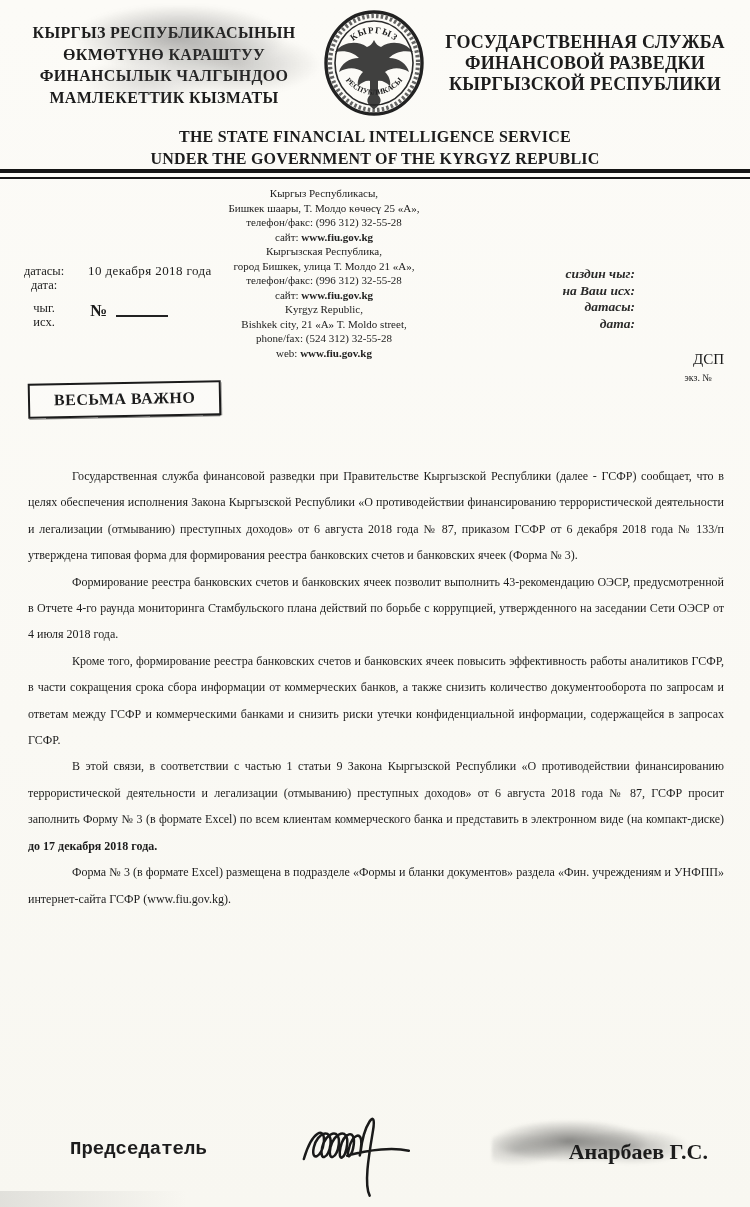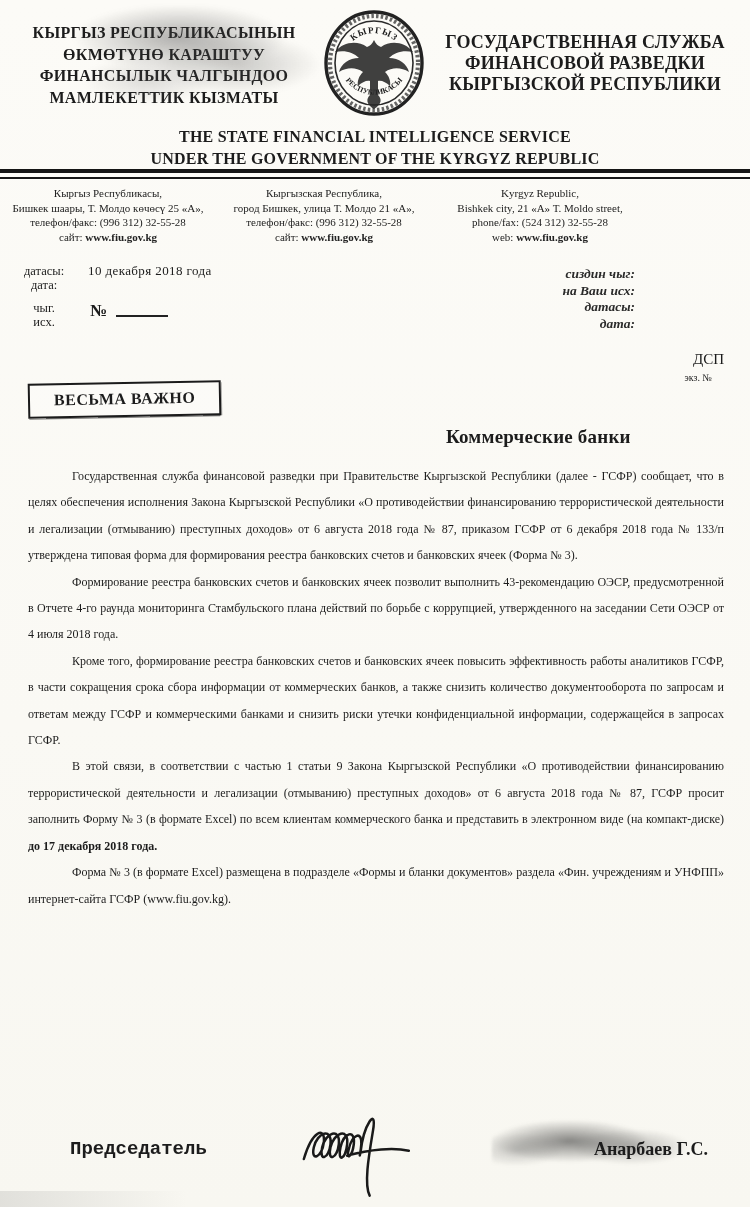--- a/index.html
+++ b/index.html
@@ -15,21 +15,21 @@
   .hdr-ky{position:absolute;left:16px;top:22px;width:296px;text-align:center;
     font-weight:bold;font-size:16px;line-height:21.5px;letter-spacing:.3px;}
   .hdr-ru{position:absolute;right:10px;top:32px;width:310px;text-align:center;
     font-weight:bold;font-size:18px;line-height:21px;letter-spacing:.2px;}
   .emblem{position:absolute;left:322px;top:8px;width:104px;height:110px;}
   .hdr-en{position:absolute;left:0;top:126px;width:100%;text-align:center;
     font-weight:bold;font-size:16px;line-height:22px;letter-spacing:.2px;}
   .rule{position:absolute;left:0;top:169px;width:750px;height:4px;
     border-top:4px solid #151515;border-bottom:2px solid #151515;}
   
-  .addr-row{position:absolute;left:0;top:186px;width:648px;display:flex;}
+  .addr-row{position:absolute;left:0;top:186px;width:648px;display:flex;flex-direction:column;}
   .addr-col{flex:1;text-align:center;font-size:11px;line-height:14.5px;color:#222;}
   .addr-col .link{font-weight:bold;}
   
   .ref-labels{position:absolute;left:24px;top:264px;font-size:12.5px;line-height:14px;text-align:center;}
   .ref-labels .gap{height:9px;}
   .ref-date{position:absolute;left:88px;top:263px;font-weight:normal;font-size:13px;letter-spacing:.4px;}
   .ref-no{position:absolute;left:90px;top:301px;font-weight:bold;font-size:17px;}
   .ref-no .blank-line{display:inline-block;width:52px;border-bottom:2px solid #222;margin-left:9px;transform:translateY(1px);}
   .ref-right{position:absolute;left:500px;top:266px;width:135px;font-style:italic;
     font-size:13.5px;line-height:16.5px;text-align:right;font-weight:bold;color:#2a2a2a;}
@@ -43,21 +43,21 @@
   
   .recipient{position:absolute;left:446px;top:426px;font-weight:bold;font-size:19px;letter-spacing:.2px;}
   
   .body-text{position:absolute;left:28px;top:463px;width:696px;
     font-size:12px;line-height:26.4px;text-align:justify;}
   .body-text p{margin:0;text-indent:44px;}
   .bold{font-weight:bold;}
   
   .sig-title{position:absolute;left:70px;top:1138px;font-weight:bold;font-size:19px;font-family:Liberation Mono, monospace;}
   .sig-svg{position:absolute;left:293px;top:1104px;width:175px;height:100px;}
-  .sig-name{position:absolute;right:42px;top:1139px;font-weight:bold;font-size:18px;}
+  .sig-name{position:absolute;right:42px;top:1139px;font-weight:bold;font-size:22px;}
   
   .smudge-header{position:absolute;left:72px;top:6px;width:256px;height:106px;pointer-events:none;
     background:
       radial-gradient(ellipse 60% 45% at 42% 30%, rgba(70,70,70,.42), transparent 70%),
       radial-gradient(ellipse 45% 40% at 65% 55%, rgba(90,90,90,.30), transparent 72%),
       radial-gradient(ellipse 35% 30% at 30% 70%, rgba(110,110,110,.22), transparent 75%);
     filter:blur(2px);}
   .smudge-name{position:absolute;left:492px;top:1116px;width:205px;height:56px;pointer-events:none;
     background:
       radial-gradient(ellipse 55% 55% at 38% 45%, rgba(40,40,40,.55), transparent 70%),
@@ -151,21 +151,20 @@
     <div>на Ваш исх:</div>
     <div>датасы:</div>
     <div>дата:</div>
   </div>
 
   <div class="dsp">ДСП</div>
   <div class="ekz">экз. №</div>
 
   <div class="stamp">ВЕСЬМА ВАЖНО</div>
 
-  <div class="recipient">Коммерческие банки</div>
 
   <div class="body-text">
     <p>Государственная служба финансовой разведки при Правительстве Кыргызской Республики (далее - ГСФР) сообщает, что в целях обеспечения исполнения Закона Кыргызской Республики «О противодействии финансированию террористической деятельности и легализации (отмыванию) преступных доходов» от 6 августа 2018 года № 87, приказом ГСФР от 6 декабря 2018 года № 133/п утверждена типовая форма для формирования реестра банковских счетов и банковских ячеек (Форма № 3).</p>
     <p>Формирование реестра банковских счетов и банковских ячеек позволит выполнить 43-рекомендацию ОЭСР, предусмотренной в Отчете 4-го раунда мониторинга Стамбульского плана действий по борьбе с коррупцией, утвержденного на заседании Сети ОЭСР от 4 июля 2018 года.</p>
     <p>Кроме того, формирование реестра банковских счетов и банковских ячеек повысить эффективность работы аналитиков ГСФР, в части сокращения срока сбора информации от коммерческих банков, а также снизить количество документооборота по запросам и ответам между ГСФР и коммерческими банками и снизить риски утечки конфиденциальной информации, содержащейся в запросах ГСФР.</p>
     <p><span>В этой связи, в соответствии с частью 1 статьи 9 Закона Кыргызской Республики «О противодействии финансированию террористической деятельности и легализации (отмыванию) преступных доходов» от 6 августа 2018 года № 87, ГСФР просит заполнить Форму № 3 (в формате Excel) по всем клиентам коммерческого банка и представить в электронном виде (на компакт-диске) </span><span class="bold">до 17 декабря 2018 года.</span></p>
     <p>Форма № 3 (в формате Excel) размещена в подразделе «Формы и бланки документов» раздела «Фин. учреждениям и УНФПП» интернет-сайта ГСФР (www.fiu.gov.kg).</p>
   </div>
 
   <div class="sig-title">Председатель</div>

